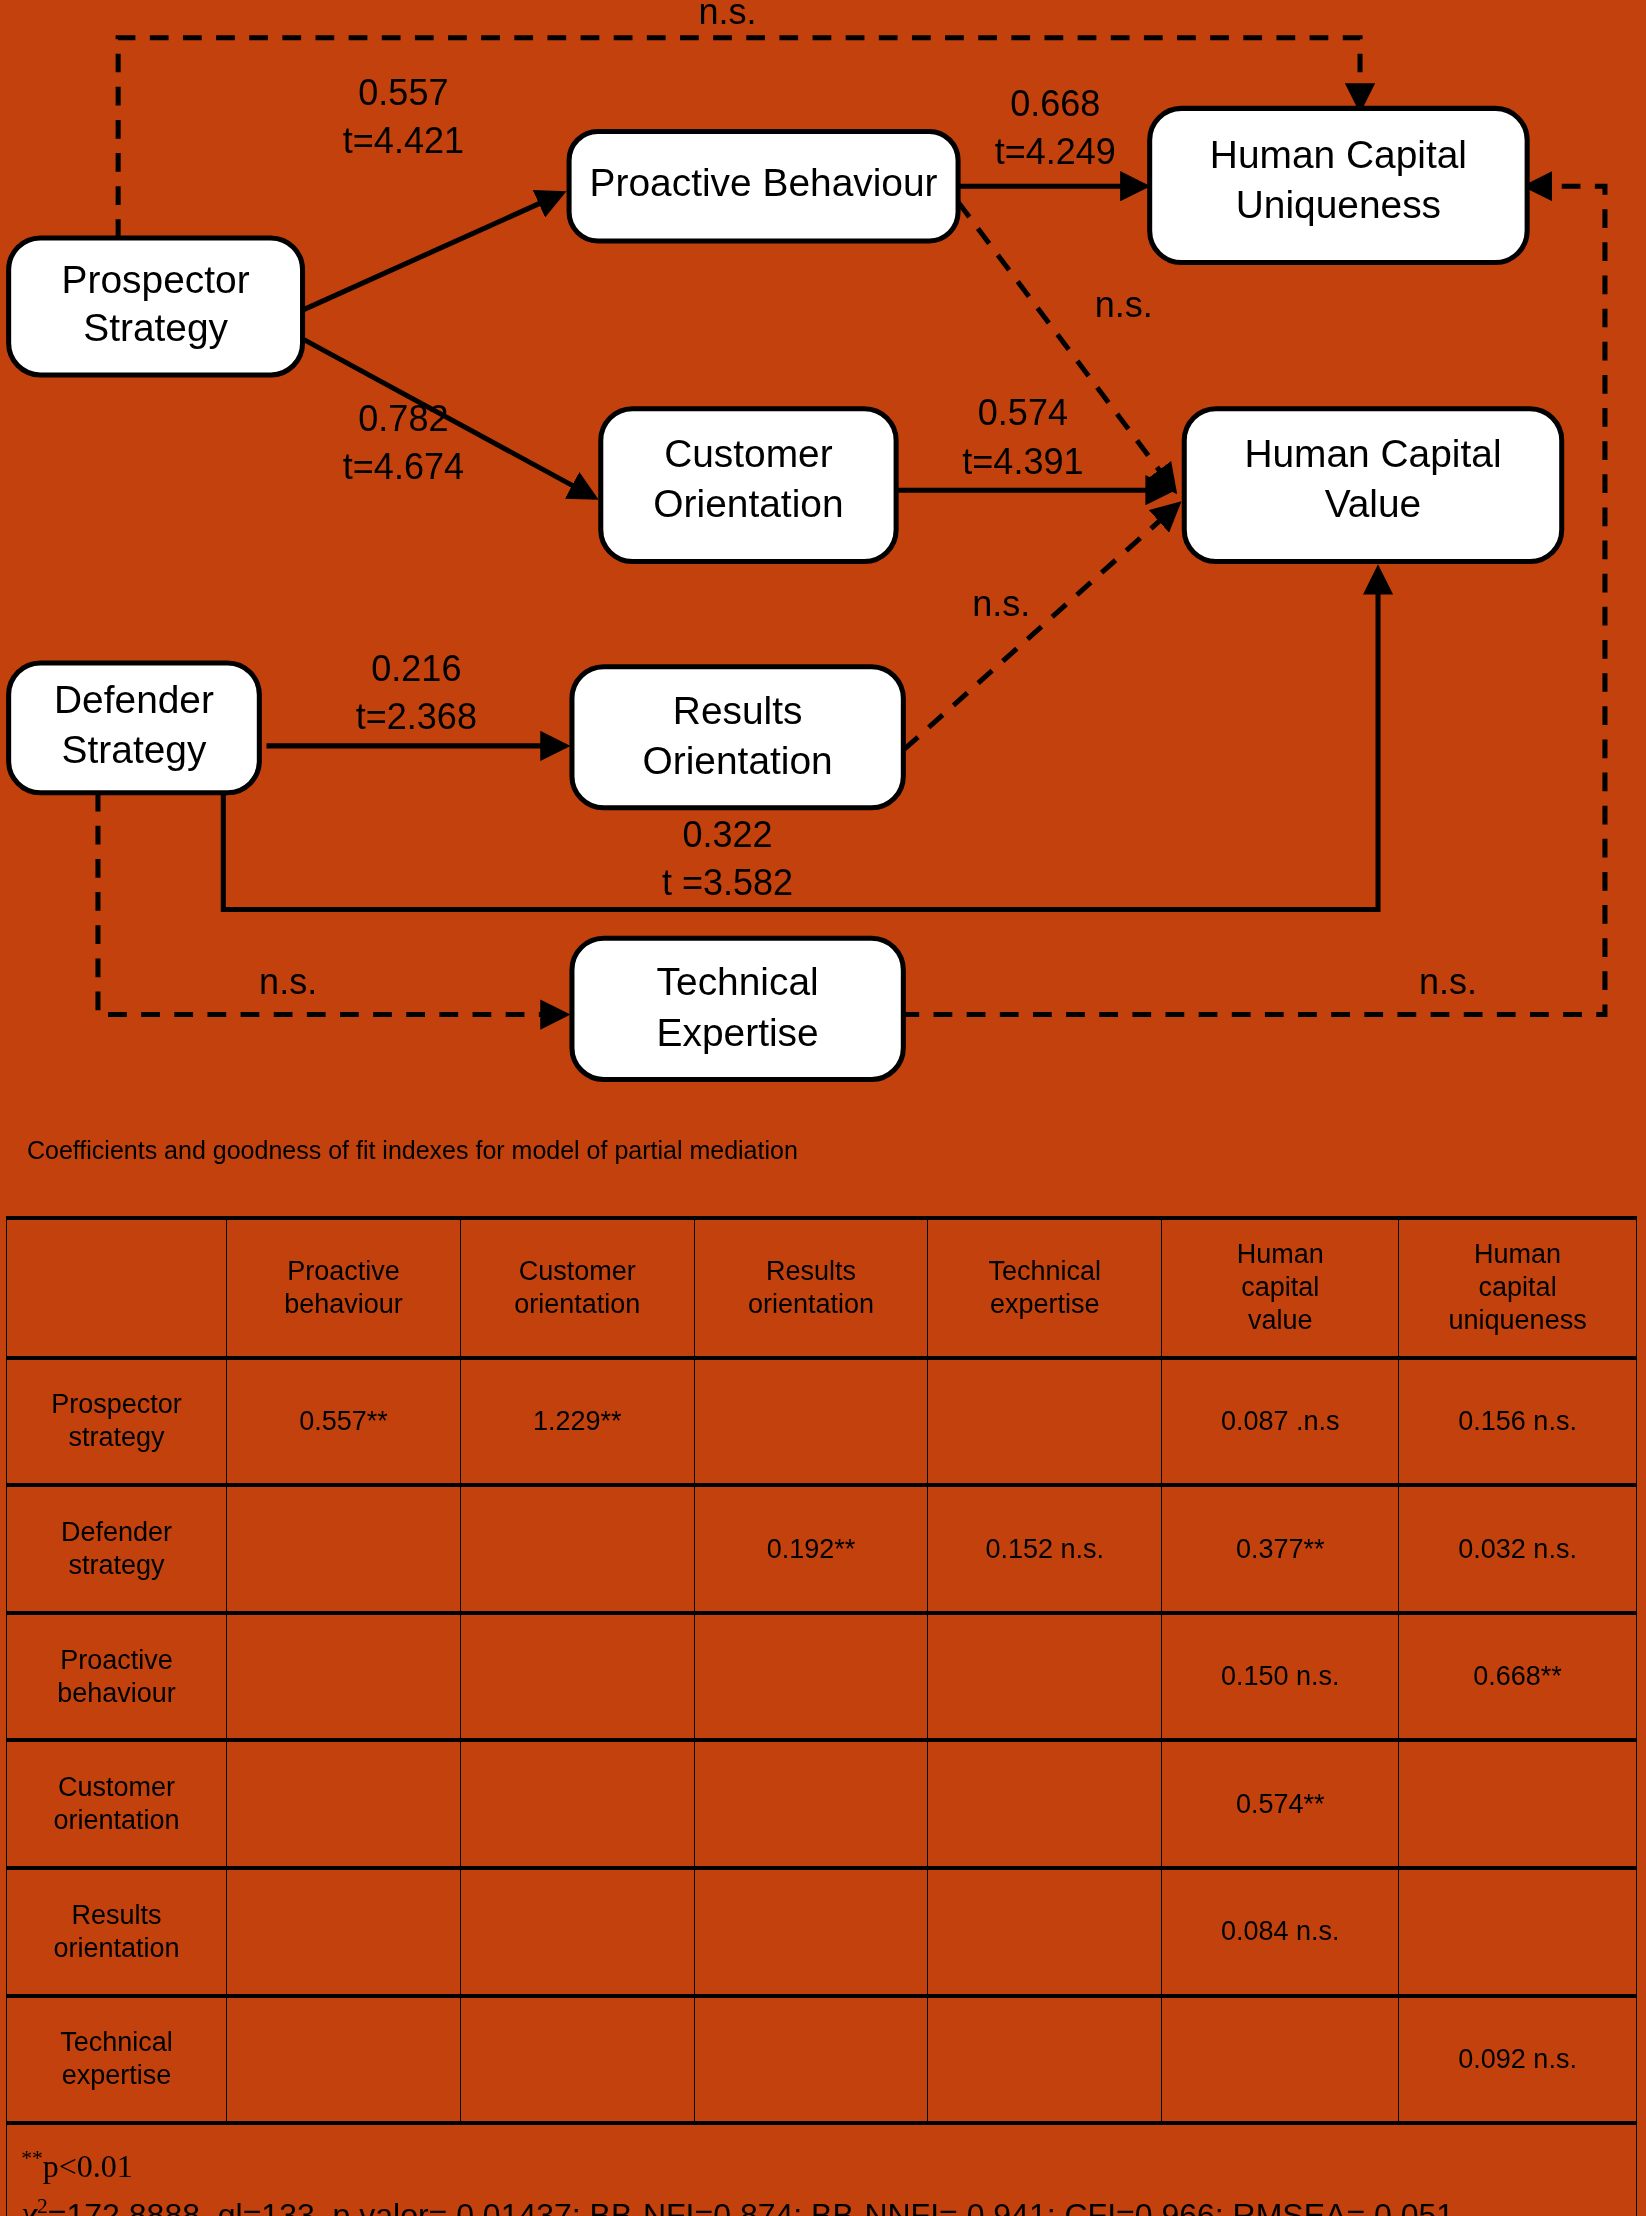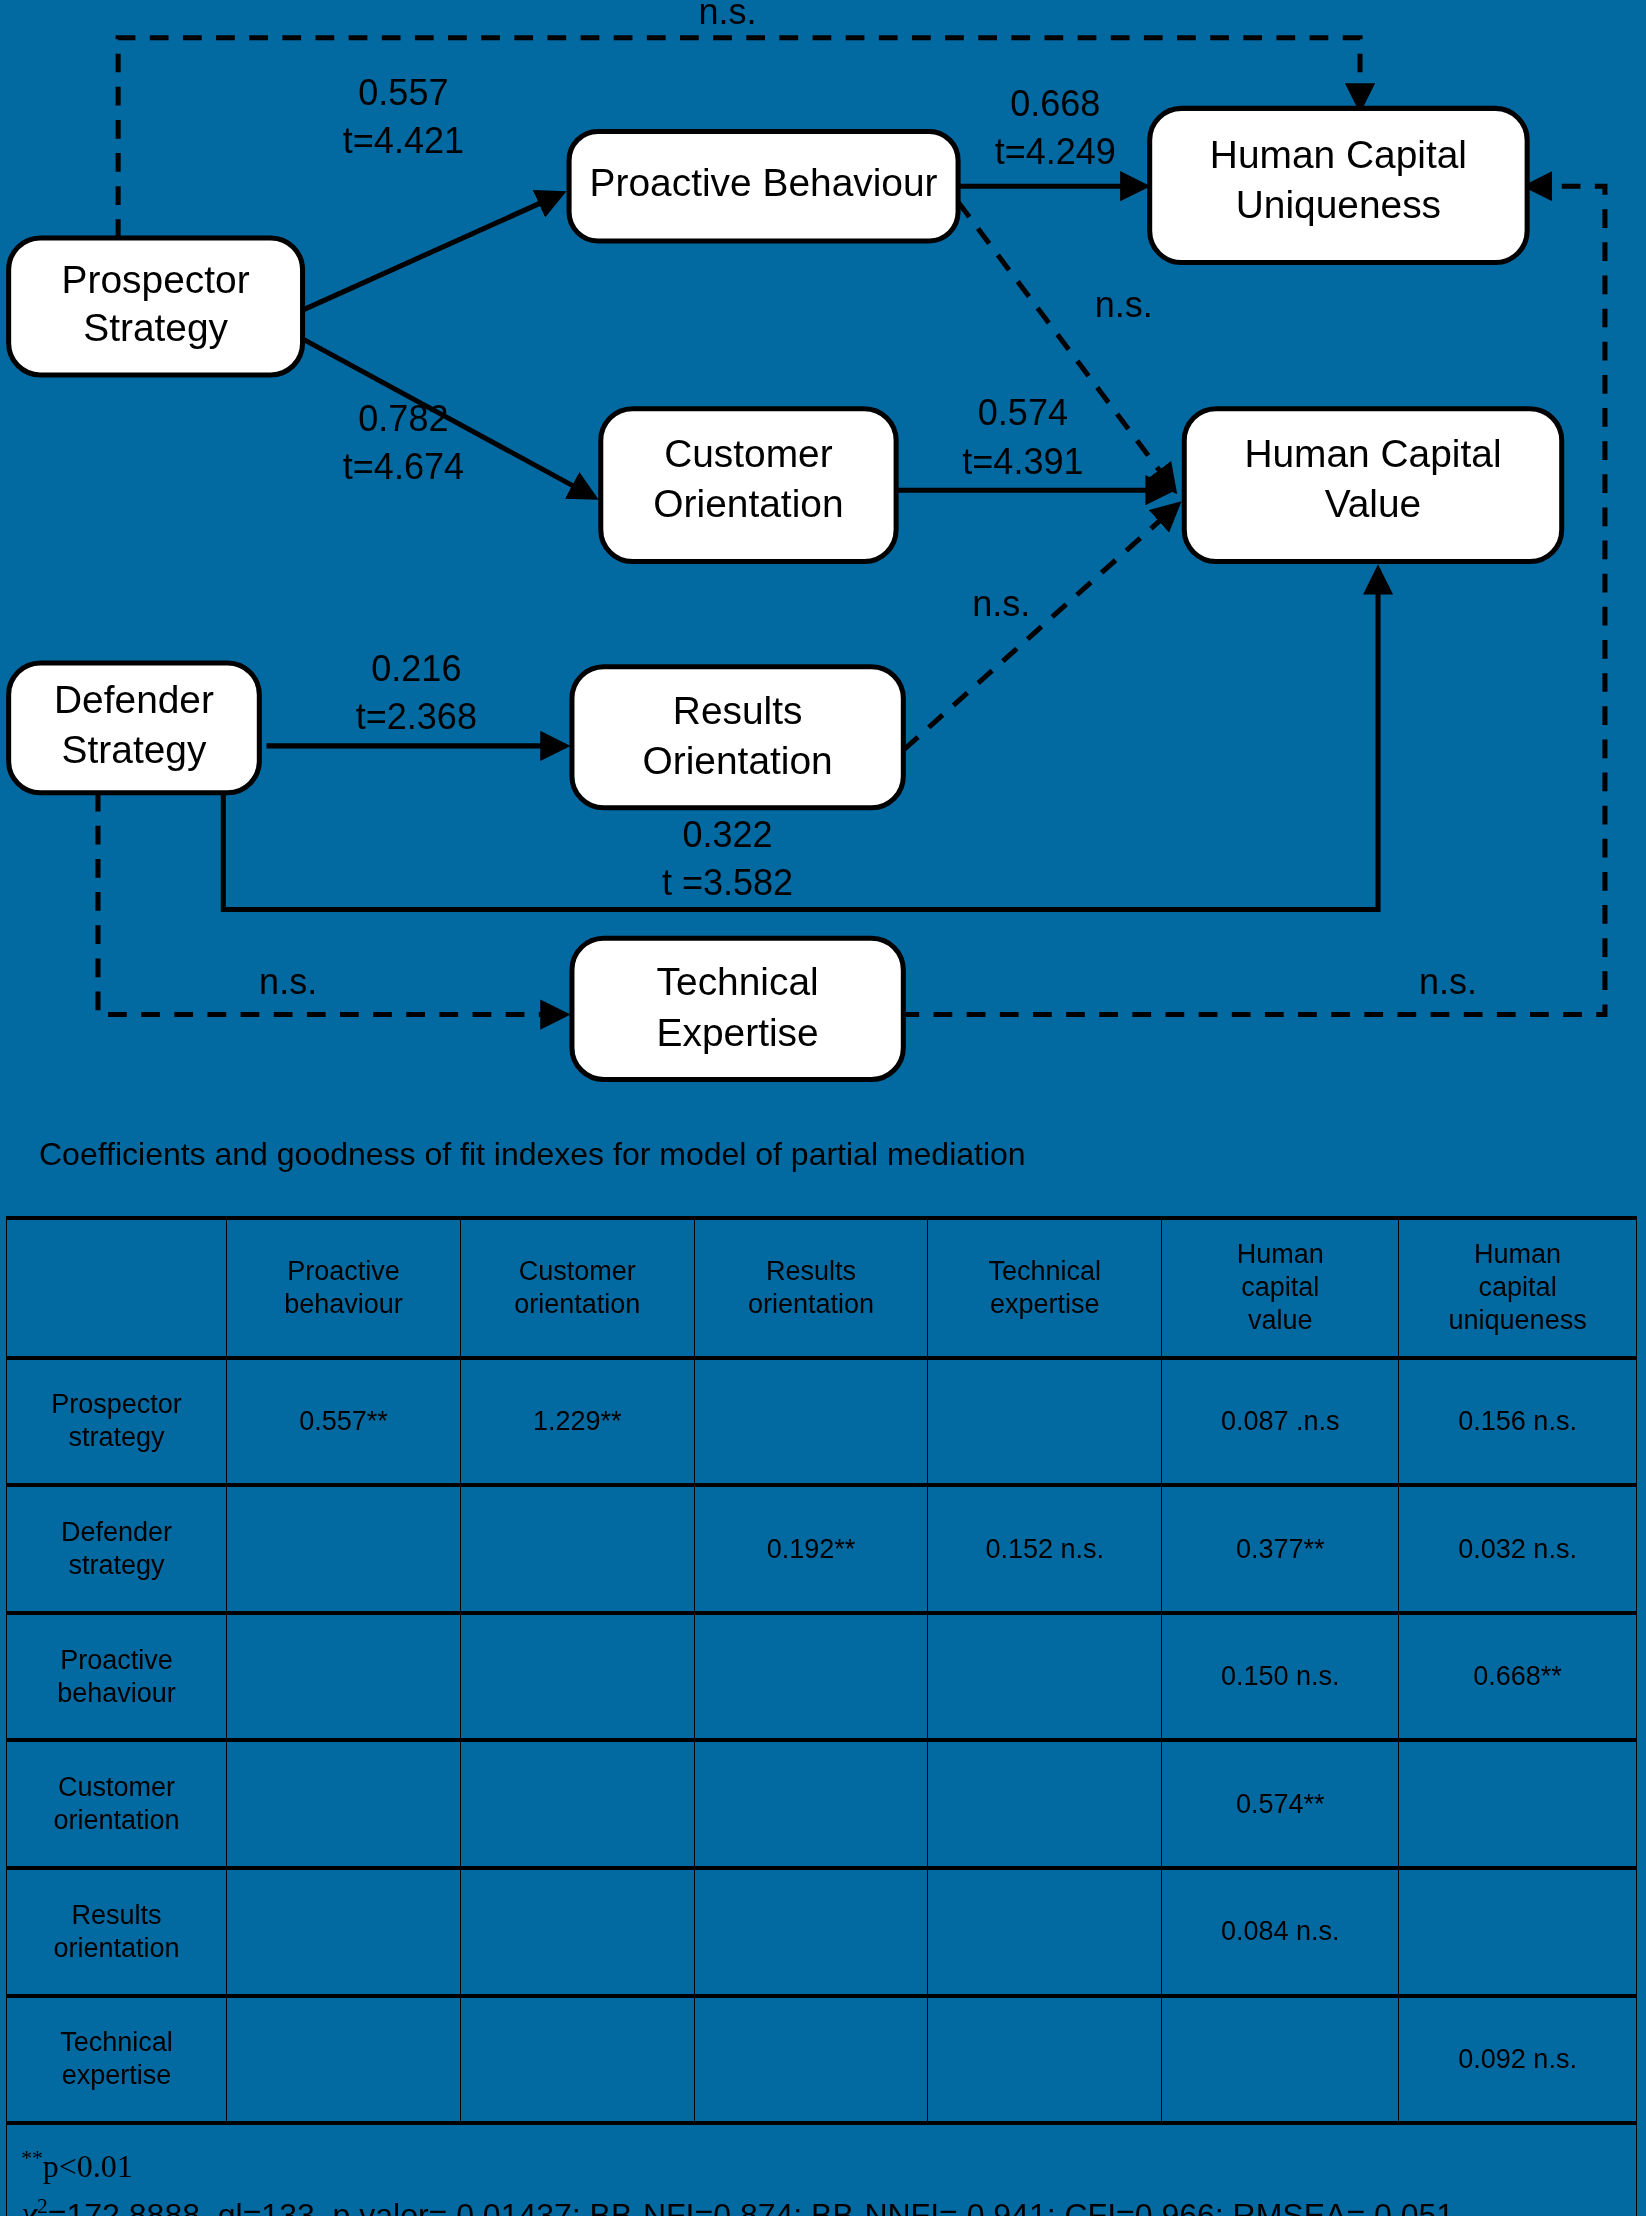--- a/index.html
+++ b/index.html
@@ -11,21 +11,21 @@
     width: 1646px;
     height: 2216px;
     font-family: "Liberation Sans", sans-serif;
     color: #000000;
     overflow: hidden;
   }
   #page {
     position: relative;
     width: 1646px;
     height: 2216px;
-    background: #0369a1;
+    background: #c2410c;
   }
 
   
   #diagram-wrap {
     position: absolute;
     left: 0;
     top: 0;
     width: 1646px;
     height: 1110px;
   }
@@ -60,23 +60,23 @@
   .edge-label {
     font-family: "Liberation Sans", sans-serif;
     font-size: 50px;
     fill: #000000;
     text-anchor: middle;
   }
 
   
   #table-caption {
     position: absolute;
-    left: 39px;
+    left: 27px;
     top: 1137px;
-    font-size: 32px;
+    font-size: 25px;
     line-height: 1.1;
     white-space: nowrap;
   }
 
   
   #coef-table {
     position: absolute;
     left: 5.8px;
     top: 1216px;
     width: 1631px;

